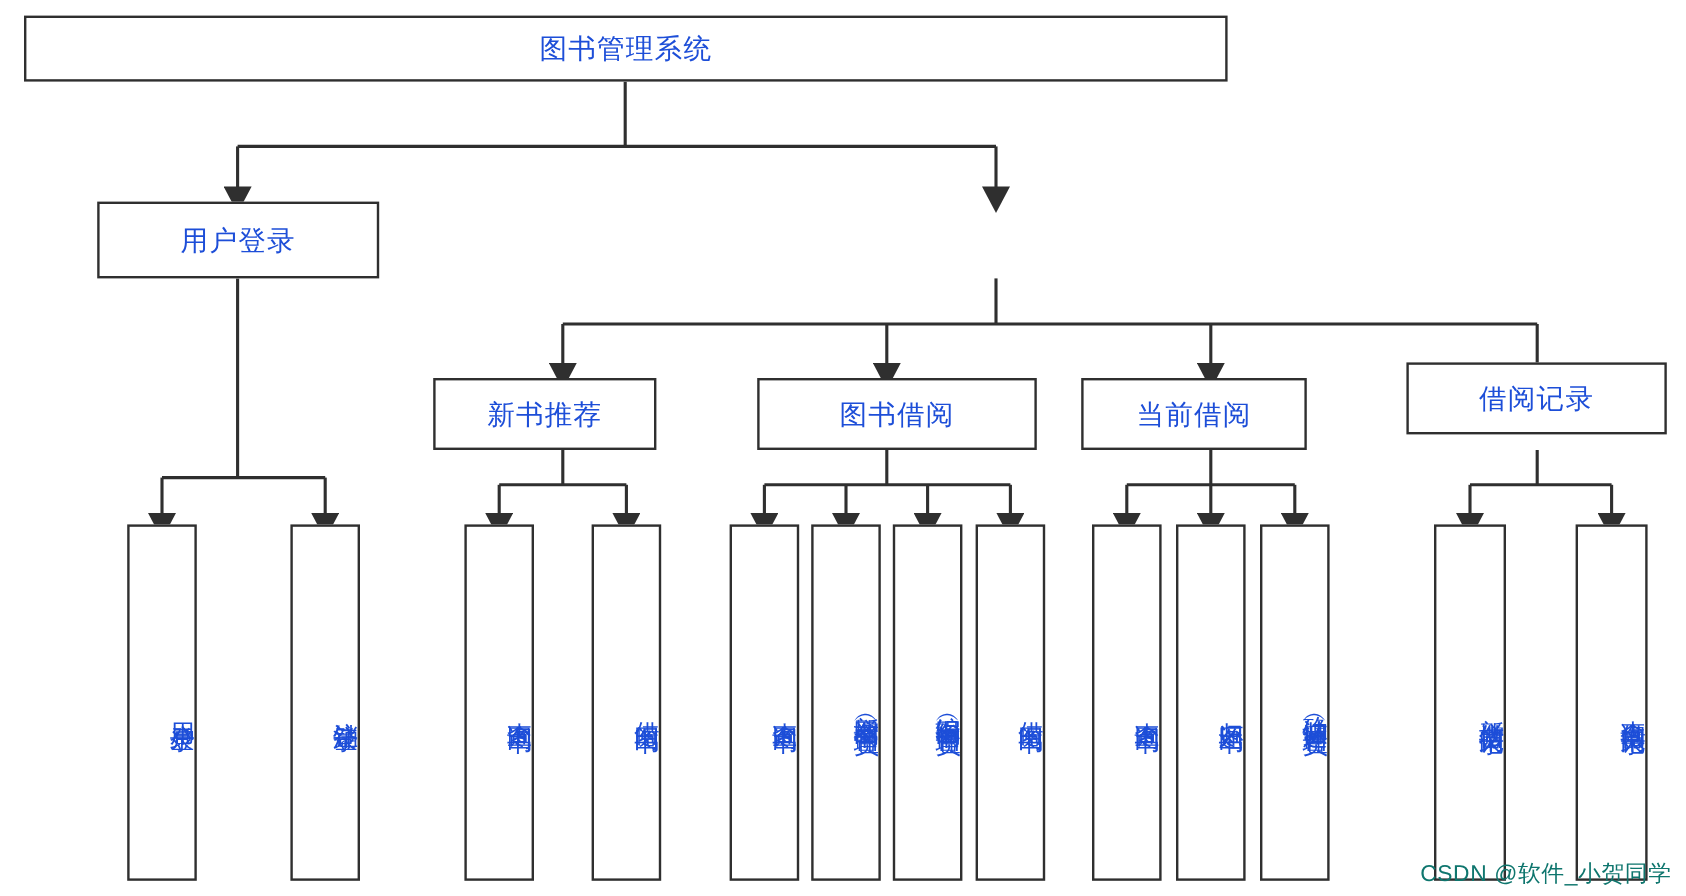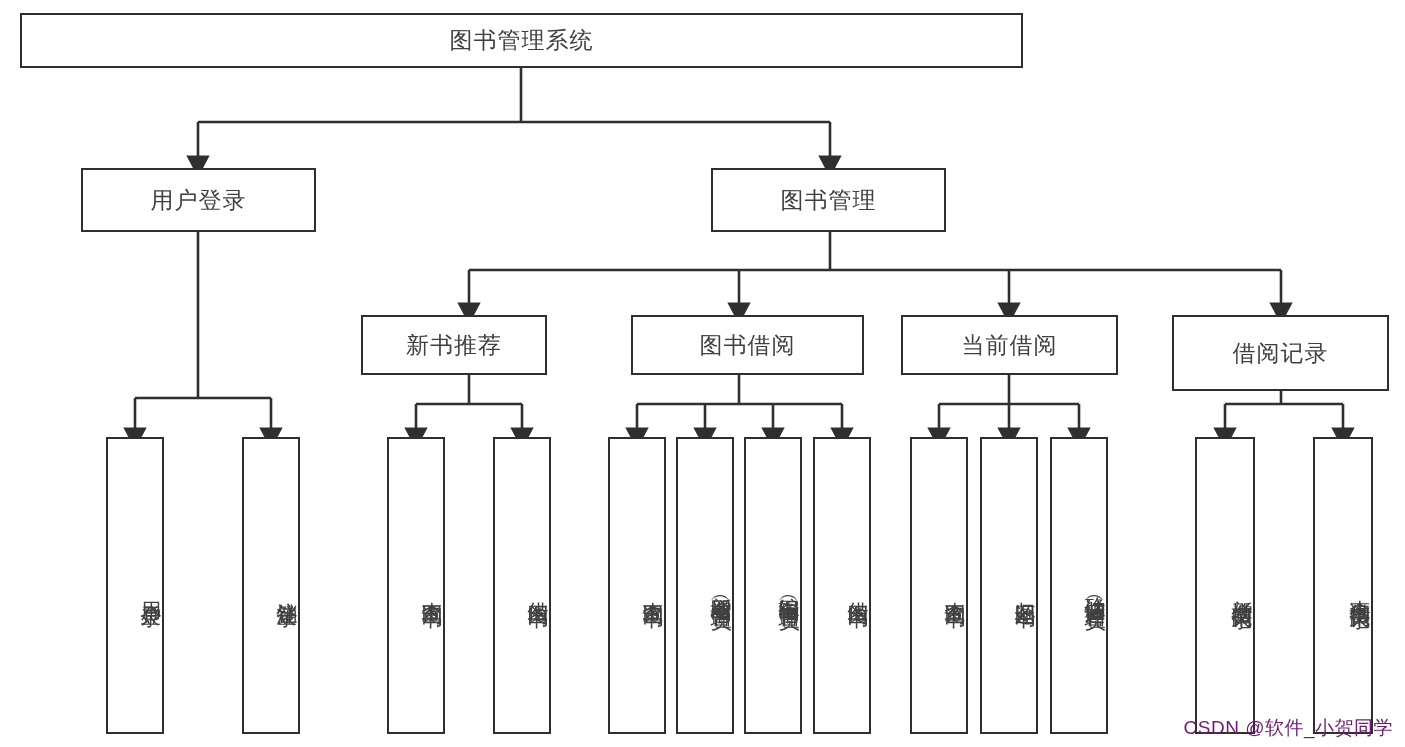--- a/index.html
+++ b/index.html
@@ -26,21 +26,21 @@
     pointer-events: none;
   }
   .node {
     position: absolute;
     box-sizing: border-box;
     border: 2.5px solid #2f2f2f;
     background: #ffffff;
     display: flex;
     align-items: center;
     justify-content: center;
-    color: #404040;
+    color: #1d4ed8;
     z-index: 2;
   }
   .node.h {
     font-size: 23px;
     letter-spacing: 1px;
   }
   .node.v {
     font-size: 21px;
     writing-mode: vertical-rl;
     text-orientation: upright;
@@ -55,21 +55,21 @@
   }
   .label {
     display: block;
     white-space: pre-line;
   }
   #watermark {
     position: absolute;
     right: 12px;
     bottom: 6px;
     font-size: 19px;
-    color: #701a75;
+    color: #0f766e;
     letter-spacing: 0.5px;
     z-index: 5;
     user-select: none;
   }
 </style>
 </head>
 <body>
 
 <div id="canvas">
 
@@ -123,34 +123,31 @@
     </g>
   </svg>
 
   <div class="node h" style="left:20px; top:13px; width:1003px; height:55px;">
     <span class="label">图书管理系统</span>
   </div>
 
   <div class="node h" style="left:81px; top:168px; width:235px; height:64px;">
     <span class="label">用户登录</span>
   </div>
-  <div class="node h" style="left:711px; top:168px; width:235px; height:64px;">
-    <span class="label">图书管理</span>
-  </div>
 
   <div class="node h" style="left:361px; top:315px; width:186px; height:60px;">
     <span class="label">新书推荐</span>
   </div>
   <div class="node h" style="left:631px; top:315px; width:233px; height:60px;">
     <span class="label">图书借阅</span>
   </div>
-  <div class="node h" style="left:901px; top:315px; width:217px; height:60px;">
+  <div class="node h" style="left:901px; top:315px; width:188px; height:60px;">
     <span class="label">当前借阅</span>
   </div>
-  <div class="node h" style="left:1172px; top:315px; width:217px; height:76px;">
+  <div class="node h" style="left:1172px; top:302px; width:217px; height:60px;">
     <span class="label">借阅记录</span>
   </div>
 
   <div class="node v" style="left:106px; top:437px; width:58px; height:297px;">
     <span class="label">用户登录</span>
   </div>
   <div class="node v" style="left:242px; top:437px; width:58px; height:297px;">
     <span class="label">注销登录</span>
   </div>
 

